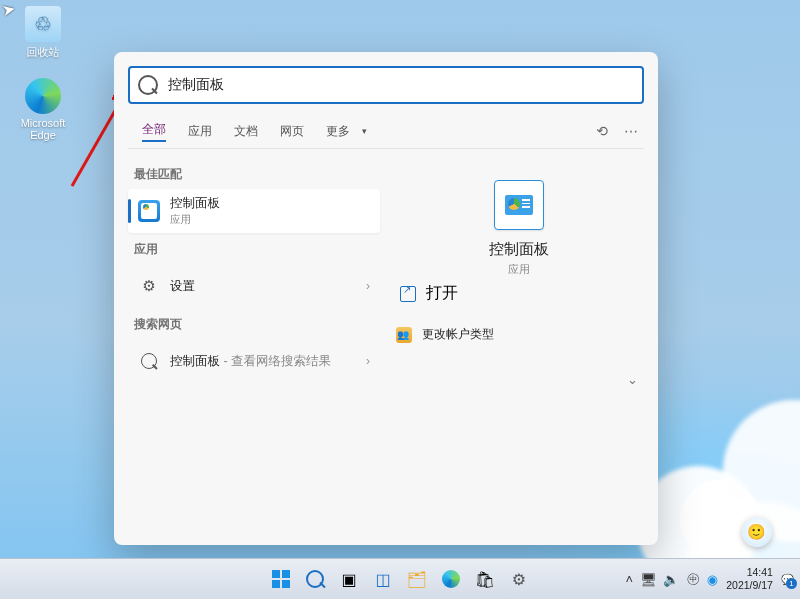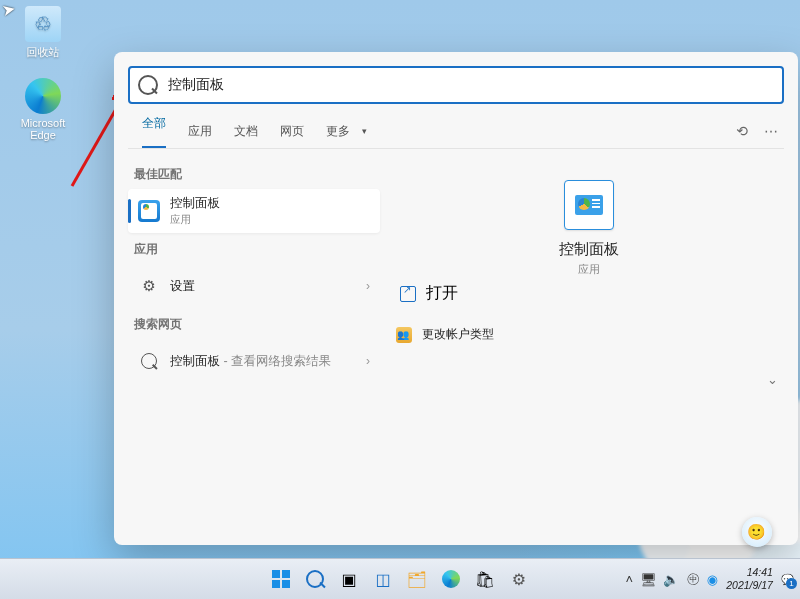--- a/index.html
+++ b/index.html
@@ -17,30 +17,30 @@
   .desktop-icon .di{width:36px;height:36px;margin:0 auto 3px;border-radius:4px;}
   #di-recycle{left:8px;top:6px;}
   #di-recycle .di{background:linear-gradient(180deg,#cfe9fb,#9ed4f6);display:flex;align-items:center;justify-content:center;color:#2b74b3;font-size:20px;}
   #di-edge{left:8px;top:78px;}
   #di-edge .di{background:conic-gradient(from 200deg,#0a7cd1,#36c5f0,#7fd858,#0a7cd1);border-radius:50%;}
   
   .cursor{position:absolute;left:2px;top:0;color:#fff;font-size:16px;text-shadow:0 0 2px #000;transform:rotate(-12deg);}
   
   .red-arrow{position:absolute;stroke:#e11818;stroke-width:3;fill:none;}
   
-  .panel{position:absolute;left:114px;top:52px;width:684px;height:493px;background:#f7f7f7;border-radius:8px;box-shadow:0 15px 40px rgba(0,0,0,0.25);overflow:hidden;}
+  .panel{position:absolute;left:114px;top:52px;width:544px;height:493px;background:#f7f7f7;border-radius:8px;box-shadow:0 15px 40px rgba(0,0,0,0.25);overflow:hidden;}
   .searchbox{position:absolute;left:14px;right:14px;top:14px;height:34px;border:2px solid #1a6fc4;border-radius:4px;background:#fff;display:flex;align-items:center;padding:0 8px;}
   .searchbox .sicon{width:16px;height:16px;border:2px solid #555;border-radius:50%;position:relative;margin-right:8px;}
   .searchbox .sicon:after{content:"";position:absolute;width:7px;height:2px;background:#555;transform:rotate(45deg);top:13px;left:11px;}
   .searchbox input{border:none;outline:none;flex:1;font-size:14px;color:#222;background:transparent;}
   @keyframes blink{50%{opacity:0}}
   
   .tabs{position:absolute;left:28px;top:64px;right:20px;height:30px;display:flex;align-items:center;font-size:12px;color:#555;}
   .tabs .tab{margin-right:22px;cursor:pointer;}
-  .tabs .tab.active{color:#0369a1;border-bottom:2px solid #1a6fc4;padding-bottom:14px;}
+  .tabs .tab.active{color:#701a75;border-bottom:2px solid #1a6fc4;padding-bottom:2px;}
   .tabs .more{margin-right:auto;display:flex;align-items:center;gap:12px;}
   .tabs .right-icons{display:flex;align-items:center;gap:16px;color:#666;font-size:14px;}
   .divider{position:absolute;left:14px;right:14px;top:96px;height:1px;background:#e3e3e3;}
   
   .leftcol{position:absolute;left:14px;top:106px;width:252px;}
   .section-label{font-size:12px;color:#737373;font-weight:600;margin:8px 0 6px 6px;}
   .row-item{display:flex;align-items:center;height:44px;padding:0 10px;border-radius:4px;position:relative;cursor:pointer;}
   .row-item.selected{background:#fff;box-shadow:0 1px 3px rgba(0,0,0,0.06);}
   .row-item.selected:before{content:"";position:absolute;left:0;top:10px;bottom:10px;width:3px;background:#1a6fc4;border-radius:2px;}
   .row-item .ricon{width:22px;height:22px;margin-right:10px;display:flex;align-items:center;justify-content:center;border-radius:4px;flex:none;}
@@ -71,21 +71,21 @@
   .pv-recent{margin-top:28px;font-size:11px;color:#555;}
   .recent-item{display:flex;align-items:center;margin-top:12px;font-size:12px;color:#222;cursor:pointer;padding:4px 2px;border-radius:4px;}
   .recent-ic{width:16px;height:16px;margin-right:10px;border-radius:3px;background:linear-gradient(180deg,#f4c760,#e8a830);display:flex;align-items:center;justify-content:center;font-size:10px;color:#7a4b10;}
   
   .float-avatar{position:absolute;right:28px;bottom:52px;width:30px;height:30px;border-radius:50%;background:radial-gradient(circle at 50% 40%,#fff,#cfe9fb);box-shadow:0 2px 6px rgba(0,0,0,.25);display:flex;align-items:center;justify-content:center;font-size:15px;}
   
   .taskbar{position:absolute;left:0;right:0;bottom:0;height:40px;background:linear-gradient(180deg,#e9eef5,#d4dce7);border-top:1px solid #b9c3d0;display:flex;align-items:center;}
   .tb-center{position:absolute;left:50%;transform:translateX(-50%);display:flex;gap:6px;align-items:center;}
   .tb-btn{width:28px;height:28px;display:flex;align-items:center;justify-content:center;border-radius:4px;}
   .tb-right{position:absolute;right:6px;display:flex;align-items:center;gap:8px;color:#222;font-size:10.5px;}
-  .tb-right .clock{text-align:right;line-height:1.2;font-style:italic;}
+  .tb-right .clock{text-align:right;line-height:1.2;}
   .tb-right .tray{display:flex;align-items:center;gap:7px;font-size:13px;color:#333;}
   .notif-badge{position:relative;}
   .notif-badge:after{content:"1";position:absolute;right:-3px;bottom:-3px;width:11px;height:11px;background:#1a6fc4;color:#fff;font-size:8px;border-radius:50%;display:flex;align-items:center;justify-content:center;}
   
   .winlogo{width:18px;height:18px;display:grid;grid-template-columns:1fr 1fr;grid-template-rows:1fr 1fr;gap:1.5px;}
   .winlogo span{background:#1a8fe6;}
   .tb-search-ic{width:14px;height:14px;border:2px solid #1a6fc4;border-radius:50%;position:relative;}
   .tb-search-ic:after{content:"";position:absolute;width:7px;height:2px;background:#1a6fc4;transform:rotate(45deg);top:12px;left:11px;}
 </style>
 </head>

